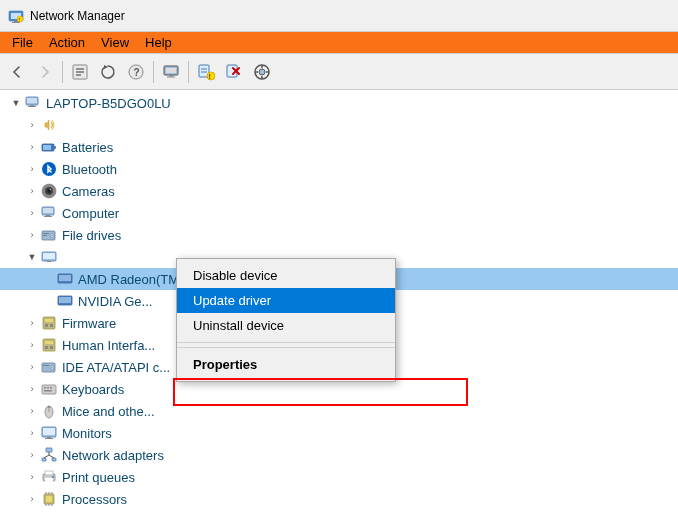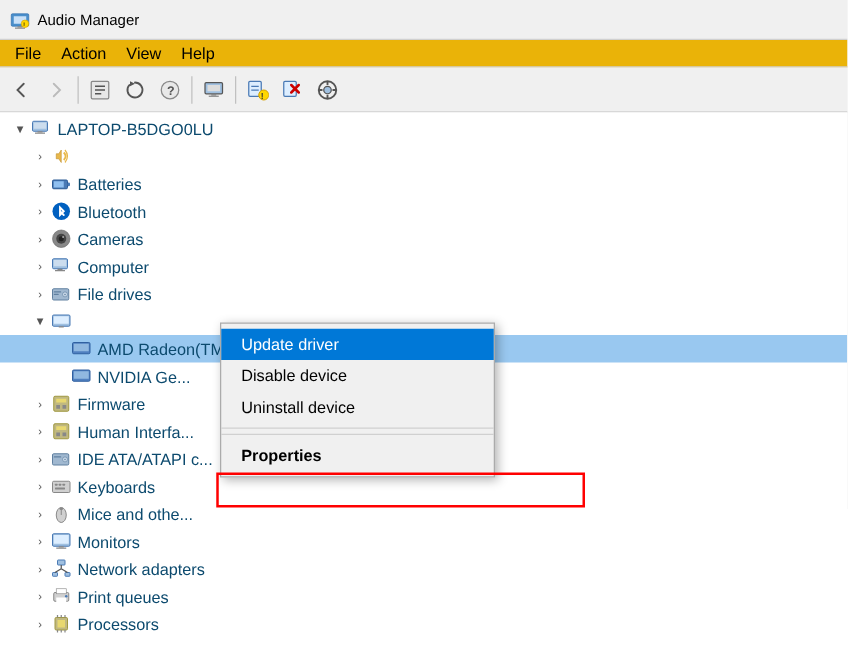--- a/index.html
+++ b/index.html
@@ -27,21 +27,21 @@
       height: 16px;
       margin-right: 6px;
     }
     .title-bar-text {
       font-size: 12px;
       color: #000;
     }
 
     
     .menu-bar {
-      background: #eab308;
+      background: #f97316;
       height: 22px;
       display: flex;
       align-items: center;
       padding: 0 4px;
       border-bottom: 1px solid #d0d0d0;
     }
     .menu-item {
       padding: 2px 8px;
       font-size: 13px;
       cursor: pointer;
@@ -208,21 +208,21 @@
   <div class="title-bar-icon">
     <svg width="16" height="16" viewBox="0 0 16 16">
       <rect x="1" y="3" width="14" height="10" rx="1" fill="#4a8fcb" stroke="#2a6aab" stroke-width="0.5"></rect>
       <rect x="3" y="5" width="10" height="6" fill="#c8e0f8"></rect>
       <rect x="6" y="13" width="4" height="1" fill="#888"></rect>
       <rect x="4" y="14" width="8" height="1" fill="#888"></rect>
       <circle cx="12" cy="11" r="3" fill="#ffd700" stroke="#d4a000" stroke-width="0.5"></circle>
       <text x="10.5" y="13" font-size="4" fill="#000" font-weight="bold">!</text>
     </svg>
   </div>
-  <span class="title-bar-text">Audio Manager</span>
+  <span class="title-bar-text">Network Manager</span>
 </div>
 
 <div class="menu-bar">
   <div class="menu-item">File</div>
   <div class="menu-item">Action</div>
   <div class="menu-item">View</div>
   <div class="menu-item">Help</div>
 </div>
 
 <div class="toolbar">
@@ -546,22 +546,22 @@
           <line x1="8" y1="13" x2="8" y2="15" stroke="#888" stroke-width="1"></line>
           <line x1="11" y1="13" x2="11" y2="15" stroke="#888" stroke-width="1"></line>
         </svg>
       </div>
       <span class="tree-label">Processors</span>
     </div>
 
   </div>
 
   <div class="context-menu">
+    <div class="context-menu-item">Disable device</div>
     <div class="context-menu-item highlighted">Update driver</div>
-    <div class="context-menu-item">Disable device</div>
     <div class="context-menu-item">Uninstall device</div>
     <div class="context-menu-separator"></div>
     <div class="context-menu-separator"></div>
     <div class="context-menu-item bold">Properties</div>
   </div>
 
   <div class="highlight-box"></div>
 
 </div>
 

